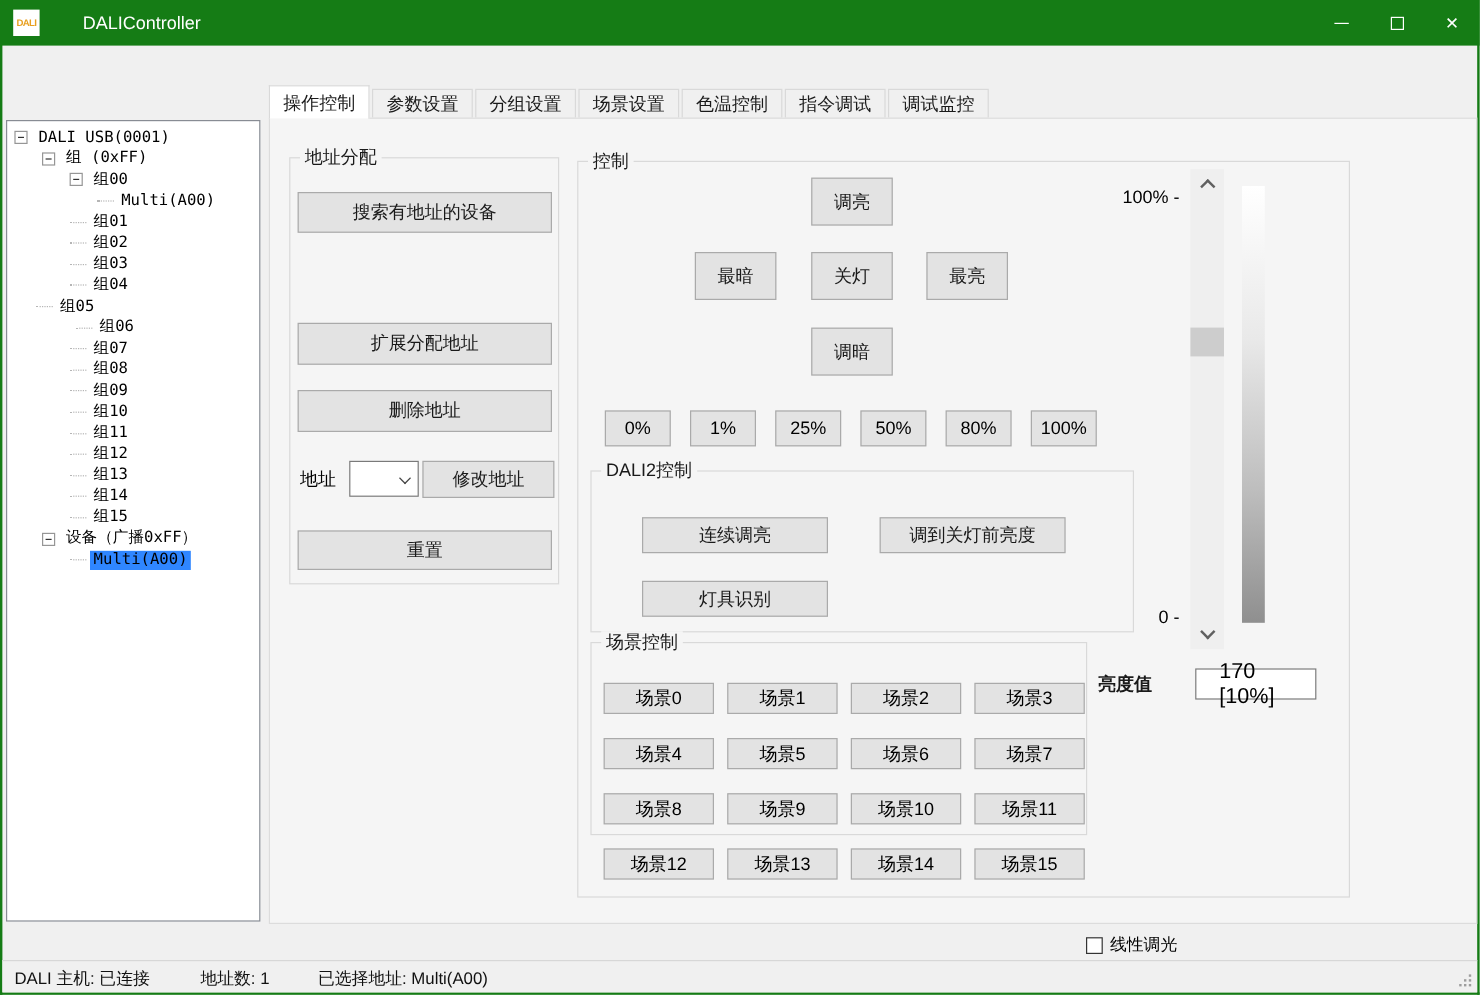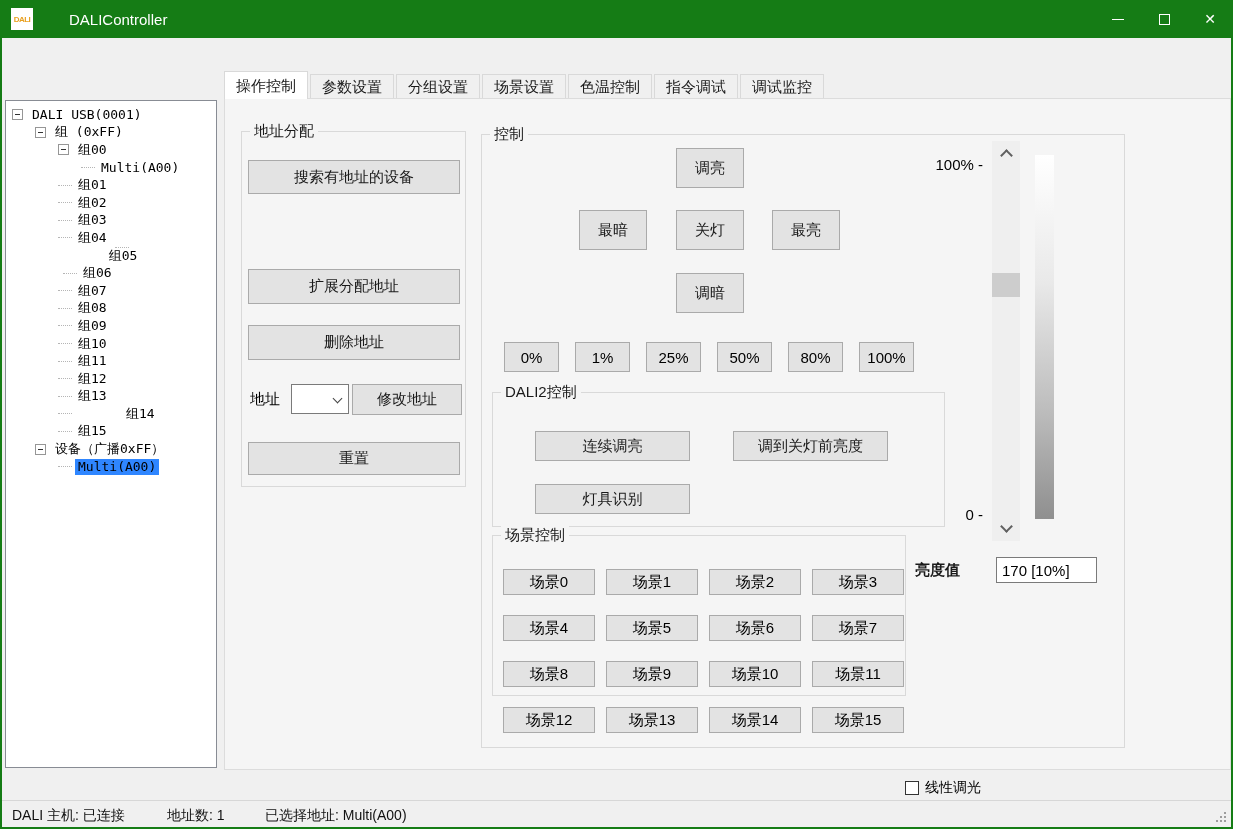--- a/index.html
+++ b/index.html
@@ -139,22 +139,22 @@
   .vs-up   { top:10px; transform:rotate(45deg); }
   .vs-down { bottom:10px; transform:rotate(225deg); }
   .vs-thumb { position:absolute; left:0; top:132px; width:28px; height:24px; background:#cdcdcd; }
   .gradient-bar {
     position:absolute; left:810px; top:56px; width:19px; height:364px;
     background:linear-gradient(to bottom,#ffffff 0%,#e9e9e9 35%,#bdbdbd 70%,#8f8f8f 100%);
   }
   .lbl-bright { position:absolute; left:690px; top:462px; font-size:15px; font-weight:bold; color:#1a1a1a; }
   .bright-box {
     position:absolute; left:771px; top:458px; width:101px; height:26px;
-    background:#fff; border:1px solid #7a7a7a; font-size:15px;
-    display:flex; align-items:center; padding-left:5px; color:#000;
+    background:#fff; border:1px solid #7a7a7a; font-size:18px;
+    display:flex; align-items:center; padding-left:19px; color:#000;
   }
   
   .checkbox-row { position:absolute; left:903px; top:707px; display:flex; align-items:center; font-size:14px; }
   .checkbox { width:14px; height:14px; border:1px solid #333; background:#fff; margin-right:6px; }
   .statusbar {
     position:absolute; left:0; top:728px; width:1229px; height:27px;
     background:#f0f0f0; border-top:1px solid #d7d7d7; font-size:14px; color:#111;
   }
   .status-item { position:absolute; top:6px; white-space:nowrap; }
   .status-item:nth-of-type(1) { left:10px; }
@@ -238,21 +238,21 @@
           <span class="dash"></span>
           <span class="tree-label">组03</span>
         </div>
 
         <div class="tree-row leaf" style="padding-left: 52px;">
 
           <span class="dash"></span>
           <span class="tree-label">组04</span>
         </div>
 
-        <div class="tree-row leaf" style="padding-left: 24px; flex-direction: column;">
+        <div class="tree-row leaf" style="padding-left: 24px;">
 
           <span class="dash"></span>
           <span class="tree-label">组05</span>
         </div>
 
         <div class="tree-row leaf" style="padding-left: 57px;">
 
           <span class="dash"></span>
           <span class="tree-label">组06</span>
         </div>
@@ -292,21 +292,21 @@
           <span class="dash"></span>
           <span class="tree-label">组12</span>
         </div>
 
         <div class="tree-row leaf" style="padding-left: 52px;">
 
           <span class="dash"></span>
           <span class="tree-label">组13</span>
         </div>
 
-        <div class="tree-row leaf" style="padding-left: 52px; gap: 48px;">
+        <div class="tree-row leaf" style="padding-left: 52px;">
 
           <span class="dash"></span>
           <span class="tree-label">组14</span>
         </div>
 
         <div class="tree-row leaf" style="padding-left: 52px;">
 
           <span class="dash"></span>
           <span class="tree-label">组15</span>
         </div>

